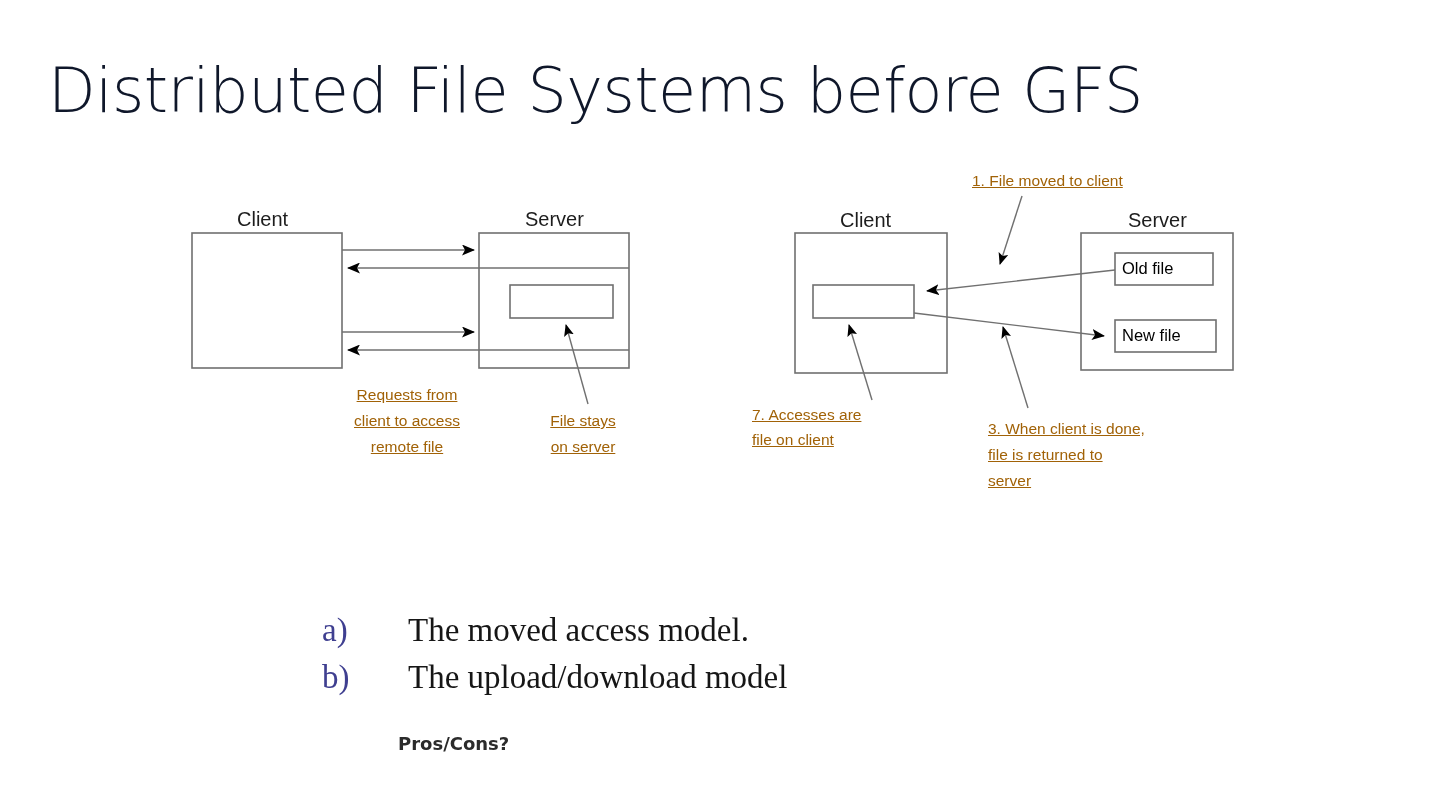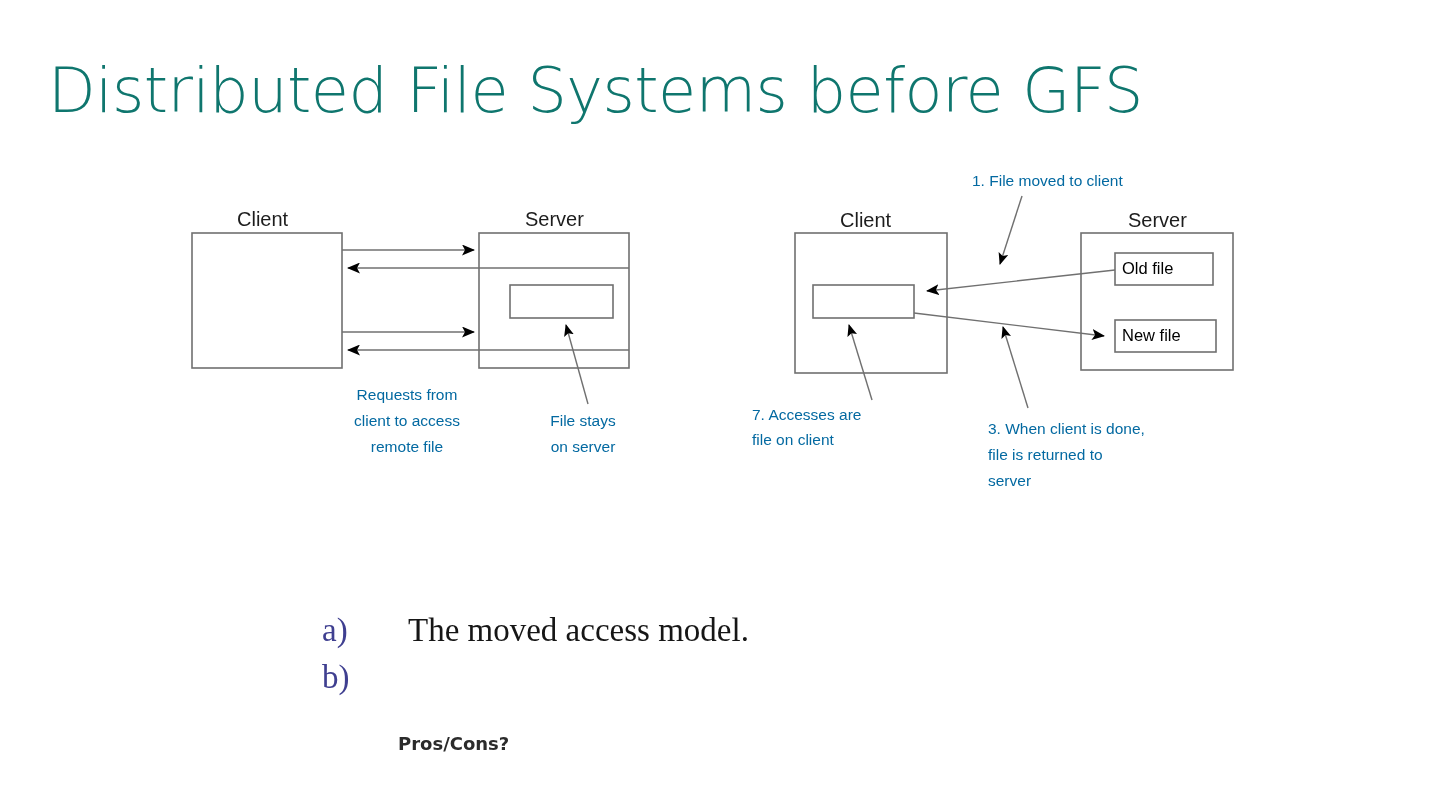--- a/index.html
+++ b/index.html
@@ -19,43 +19,44 @@
   
   #slide-title {
     position: absolute;
     left: 48px;
     top: 58px;
     font-family: "DejaVu Sans", sans-serif;
     font-size: 62px;
     font-weight: 300;
     line-height: 1.05;
     letter-spacing: -0.5px;
-    color: #0f766e;
+    color: #0f172a;
     white-space: nowrap;
   }
 
   
   #diagram-layer {
     position: absolute;
     left: 0;
     top: 0;
     width: 1440px;
     height: 811px;
     pointer-events: none;
   }
   #diagram-layer svg { display: block; }
 
   
   .dg-label {
     position: absolute;
     font-family: "Liberation Sans", sans-serif;
     font-size: 15.5px;
-    color: #0369a1;
+    color: #a16207;
     white-space: nowrap;
     line-height: 1.28;
+    text-decoration: underline;
   }
   .dg-label.center { text-align: center; }
   .dg-boxlabel {
     position: absolute;
     font-family: "Liberation Sans", sans-serif;
     font-size: 20px;
     color: #1d1d1d;
     white-space: nowrap;
   }
   .dg-filelabel {
@@ -189,18 +190,19 @@
   <div class="dg-label" style="left:988px; top:445px;">    file is returned to</div>
   <div class="dg-label" style="left:988px; top:471px;">    server</div>
 
   <div id="bullets">
     <div class="bullet-row">
       <span class="bullet-marker">a)</span>
       <span class="bullet-text">The moved access model.</span>
     </div>
     <div class="bullet-row">
       <span class="bullet-marker">b)</span>
+      <span class="bullet-text">The upload/download model</span>
     </div>
   </div>
 
   <div id="proscons">Pros/Cons?</div>
 
 </div>
 
 </body></html>

